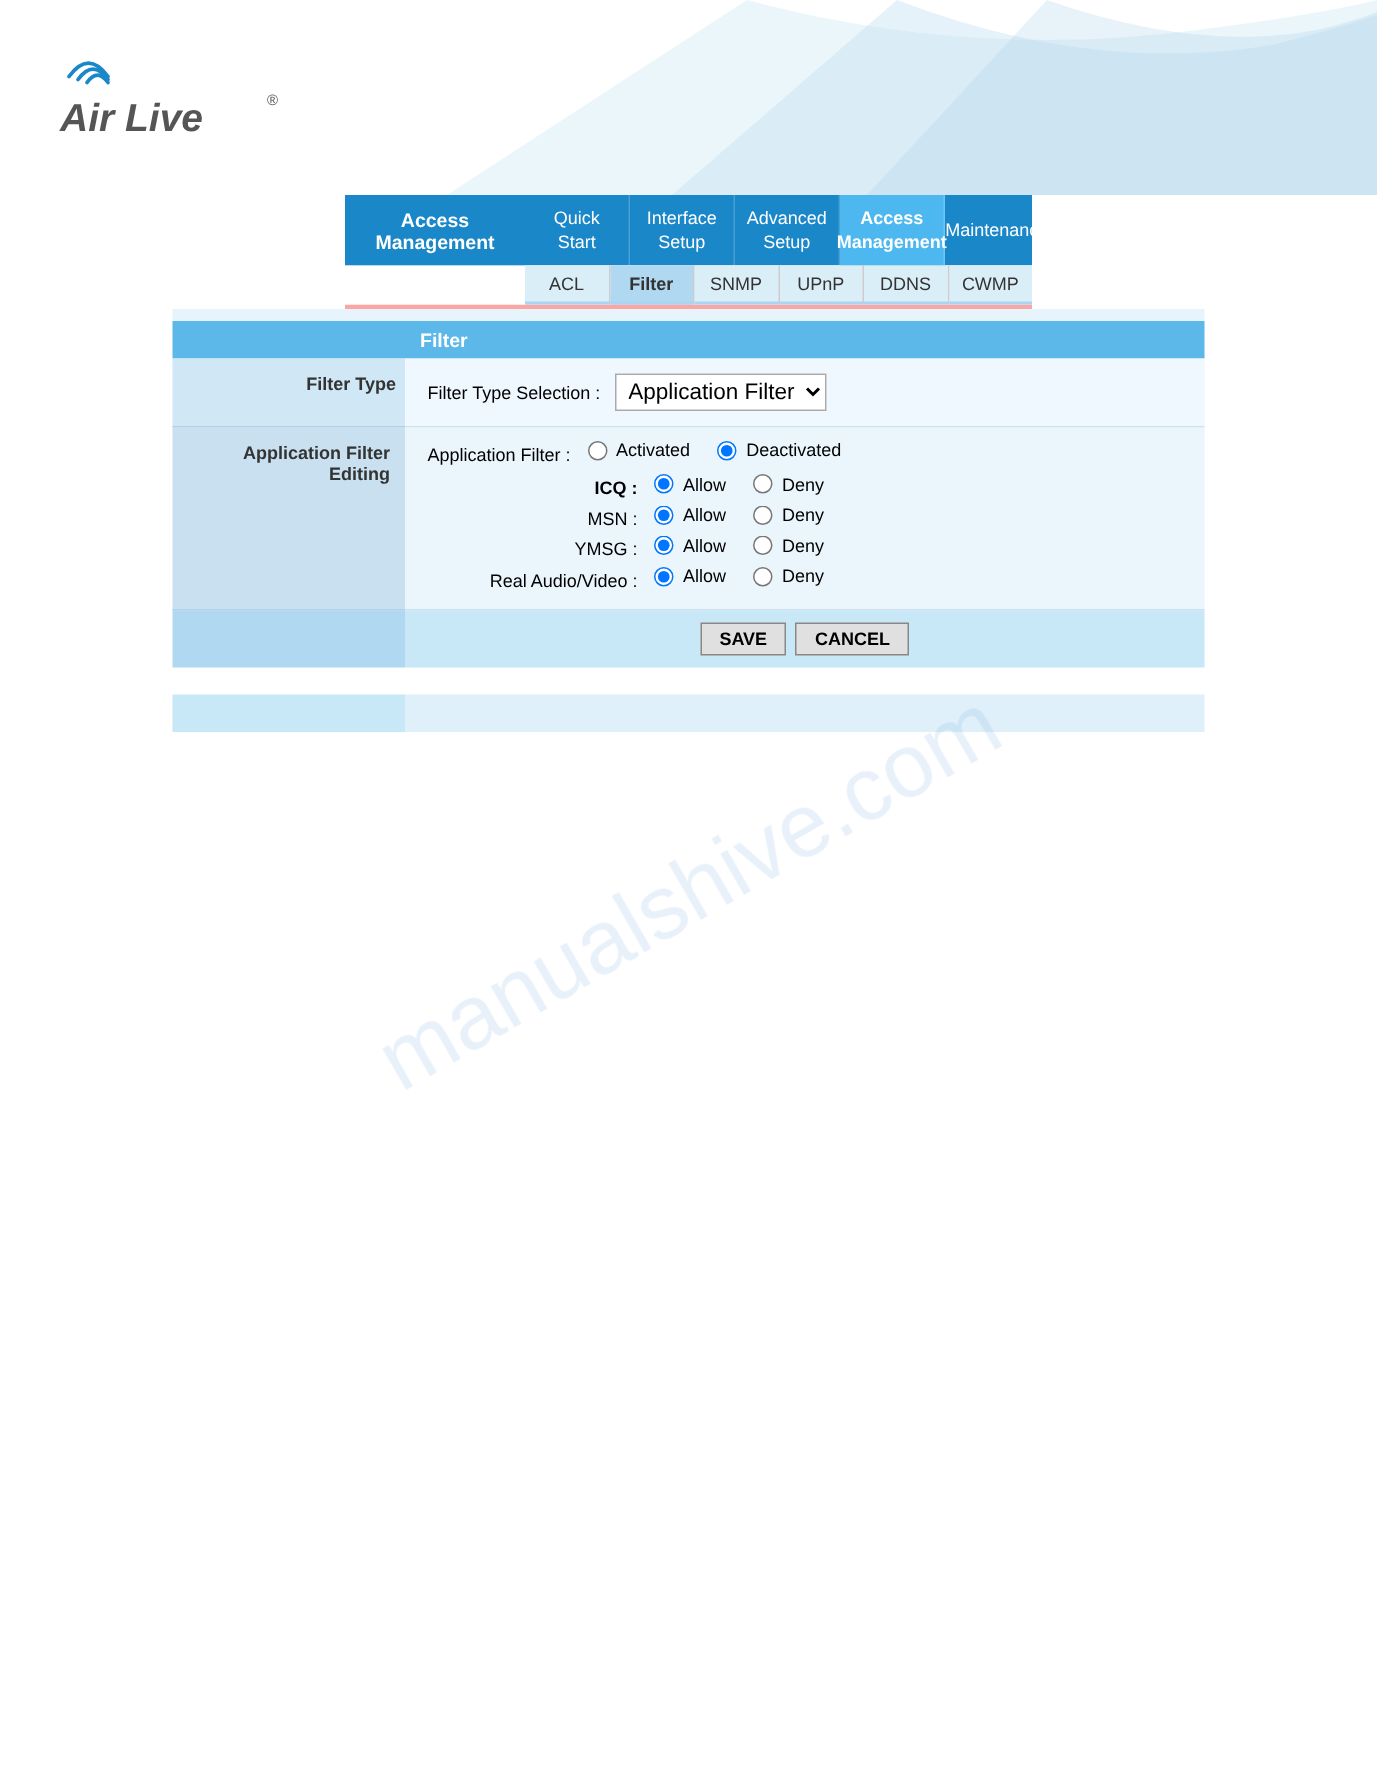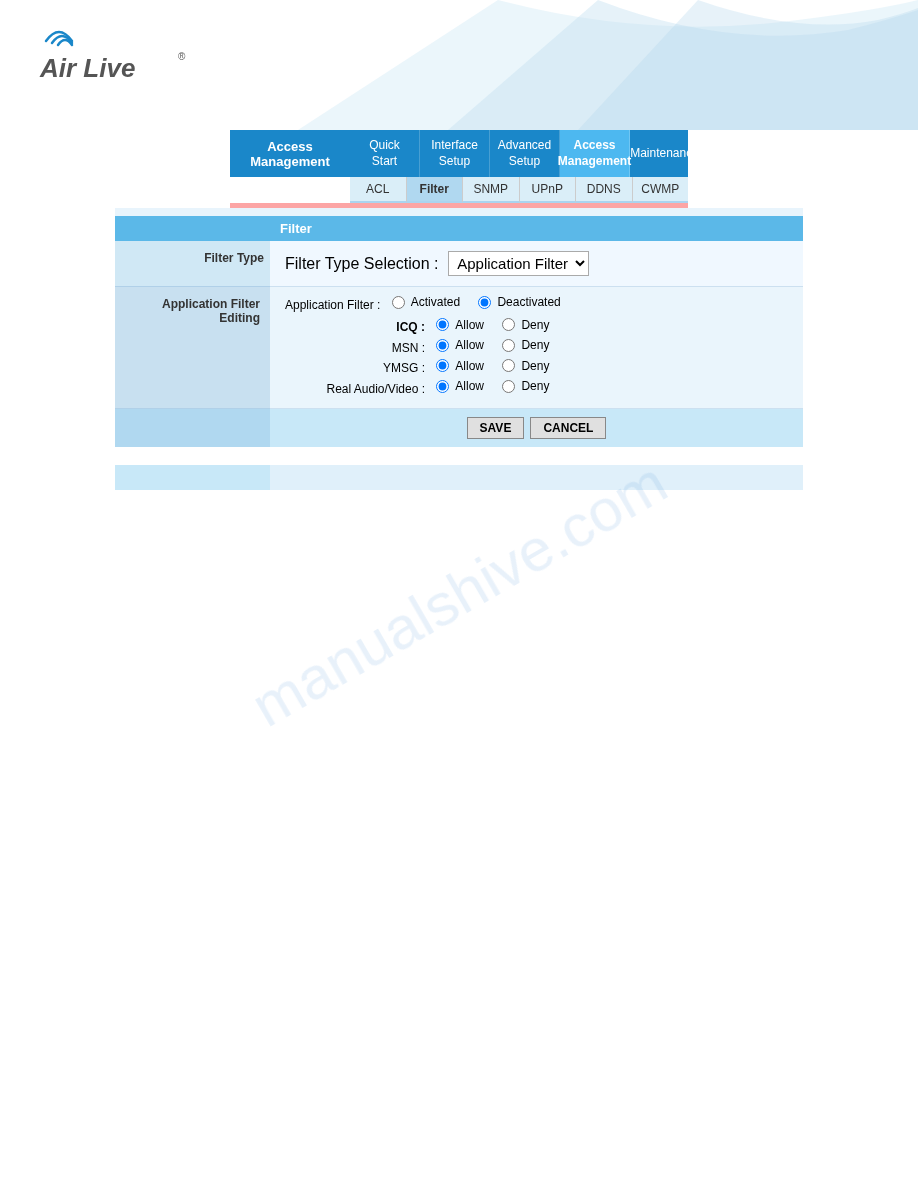--- a/index.html
+++ b/index.html
@@ -7,21 +7,21 @@
       font-family: Arial, sans-serif;
       font-size: 13px;
       background: #fff;
       width: 918px;
     }
 
     
     .logo-container {
       display: flex;
       align-items: center;
-      padding: 25px 0 0 30px;
+      padding: 35px 0 0 30px;
     }
 
     
     .main-nav {
       background: #1a87c9;
       display: flex;
       align-items: stretch;
       margin: 0 115px;
     }
     .nav-item {
@@ -55,21 +55,21 @@
     }
     .nav-item-left.sidebar {
       background: #1a87c9;
     }
 
     
     .sub-nav {
       display: flex;
       margin: 0 115px;
       background: #fff;
-      border-bottom: 5px solid #fca5a5;
+      border-bottom: 3px solid #fca5a5;
     }
     .sub-nav-spacer {
       width: 120px;
       background: #fff;
     }
     .sub-nav-items {
       display: flex;
       flex: 1;
     }
     .sub-nav-item {
@@ -276,21 +276,21 @@
     <div style="flex:1; background:#5bb8e8; color:#fff; font-weight:bold; font-size:13px; padding:5px 10px;">
       <span>Filter</span>
     </div>
   </div>
 
   <div style="display:flex;">
     <div class="label-col" style="height:auto; padding:10px 6px;">
       <span>Filter Type</span>
     </div>
     <div class="content-col" style="flex:1; padding:10px 15px;">
-      <span style="font-size:16px; margin-right:6px;">Filter Type Selection :</span>
+      <span style="font-size:12px; margin-right:6px;">Filter Type Selection :</span>
       <select style="font-size:15px;">
         <option>Application Filter</option>
         <option>URL Filter</option>
         <option>MAC Filter</option>
       </select>
     </div>
   </div>
 
   <div style="display:flex;">
     <div class="label-col" style="padding:10px 10px; background:#c8e0f0;">

